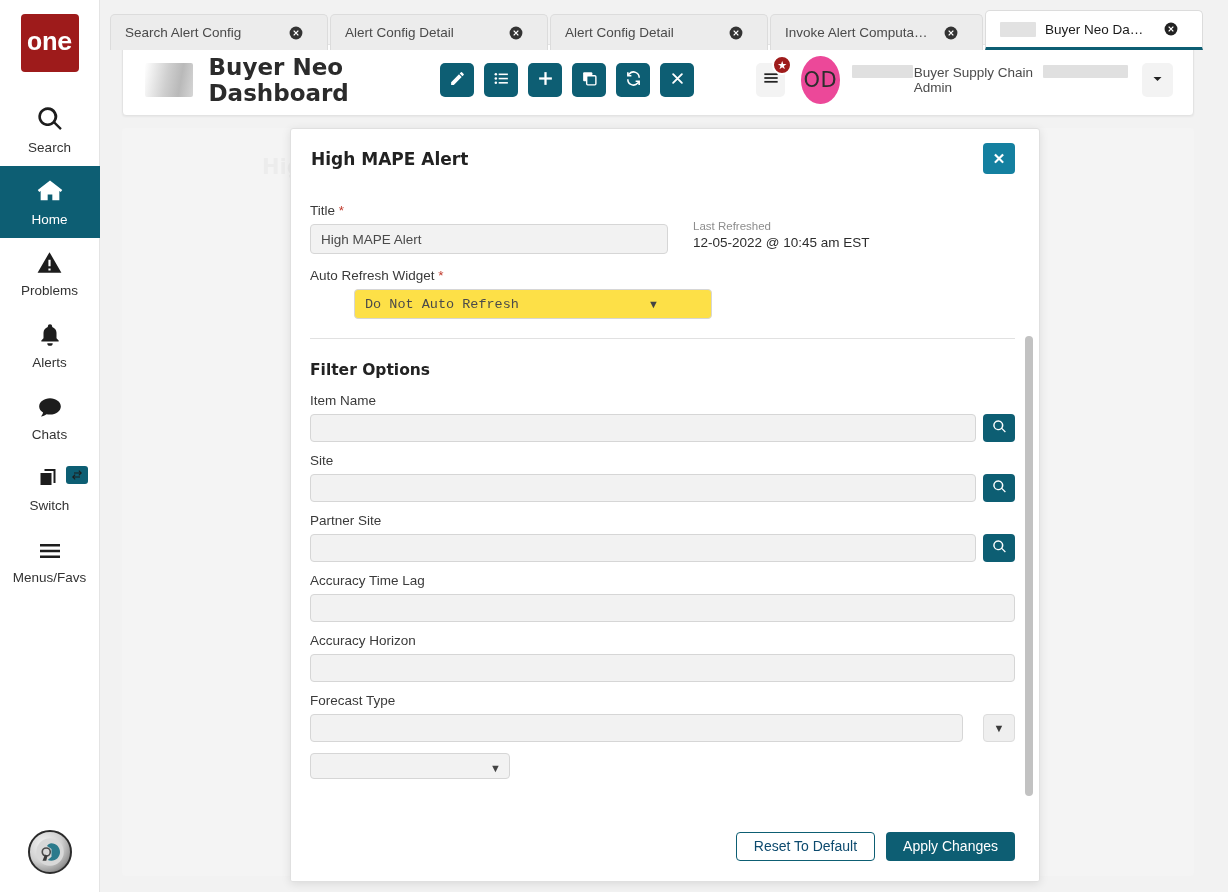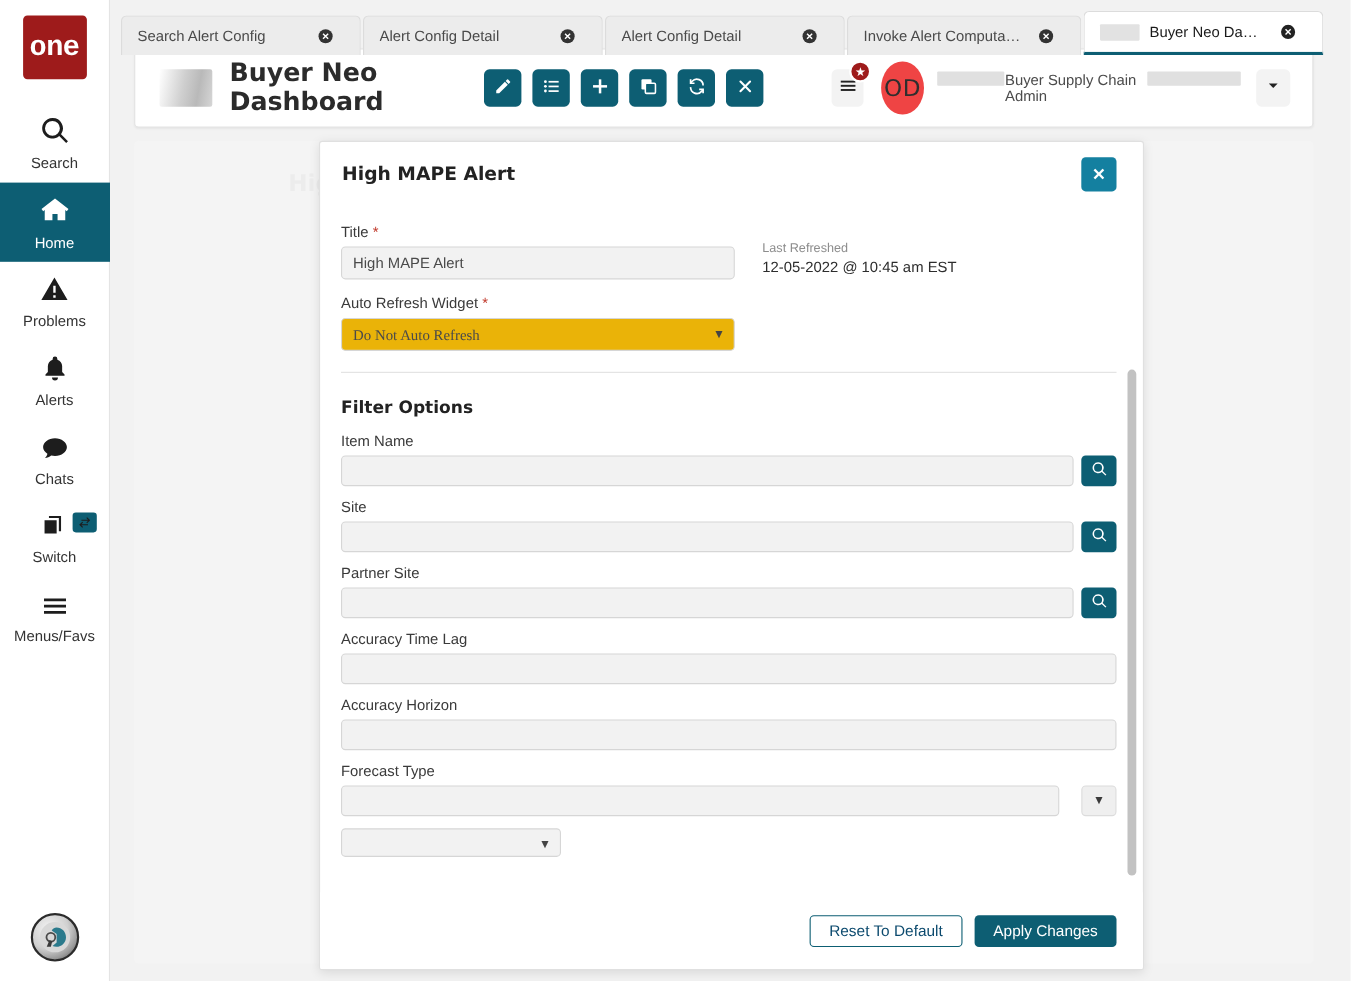--- a/index.html
+++ b/index.html
@@ -106,21 +106,21 @@
     position: relative; width: 36px; height: 34px; border-radius: 5px; background: #f3f3f3;
     display: flex; align-items: center; justify-content: center; cursor: pointer;
   }
   .star-badge {
     position: absolute; top: -8px; right: -7px; width: 20px; height: 20px;
     background: #9e1b1b; border-radius: 50%;
     display: flex; align-items: center; justify-content: center; color: #fff; font-size: 11px;
     border: 2px solid #ffffff;
   }
   .avatar {
-    width: 48px; height: 48px; border-radius: 50%; background: #ef4444;
+    width: 48px; height: 48px; border-radius: 50%; background: #ec4899;
     display: flex; align-items: center; justify-content: center;
     font-size: 21px; color: #2e2e2e; margin-left: 16px; letter-spacing: .5px;
     font-family: "DejaVu Sans", sans-serif;
   }
   .user-block { margin-left: 12px; display: flex; align-items: flex-start; gap: 1px; }
   .u-redact-1 { width: 76px; height: 13px; background: #e0e0e0; border-radius: 1px; }
   .u-redact-2 { width: 106px; height: 13px; background: #e0e0e0; border-radius: 1px; }
   .u-name { font-size: 13.5px; color: #4b4b4b; }
   .caret-btn {
     width: 38px; height: 34px; border-radius: 5px; background: #f3f3f3; margin-left: 14px;
@@ -173,24 +173,24 @@
     font-family: "Liberation Sans", sans-serif; outline: none;
   }
   .row { display: flex; align-items: flex-end; }
   .title-row { display: flex; align-items: flex-start; gap: 25px; margin-top: 14px; }
   .title-col { width: 358px; }
   .refresh-info { padding-top: 16px; }
   .refresh-lbl { font-size: 11.5px; color: #8d8d8d; line-height: 1.3; }
   .refresh-val { font-size: 13.5px; color: #2d2d2d; margin-top: 1px; }
   .sel-wrap { position: relative; width: 358px; }
   .sel {
-    width: 100%; height: 30px; background: #eab308; border: 1px solid #d6d6d6;
+    width: 100%; height: 30px; background: #fde047; border: 1px solid #d6d6d6;
     border-radius: 4px; padding: 0 26px 0 10px; font-size: 13.5px; color: #4a4a4a;
-    font-family: Liberation Serif, serif; appearance: none; -webkit-appearance: none;
-    outline: none; cursor: pointer;
+    font-family: Liberation Mono, monospace; appearance: none; -webkit-appearance: none;
+    outline: none; cursor: pointer; margin-left: 44px;
   }
   .sel-caret {
     position: absolute; right: 9px; top: 9px; pointer-events: none;
     font-size: 11px; color: #444;
   }
   .btn-refresh {
     height: 30px; background: #0d5e73; color: #fff; border: none; border-radius: 4px;
     padding: 0 16px; font-size: 14px; cursor: pointer; margin-left: 16px;
     font-family: "Liberation Sans", sans-serif;
   }

